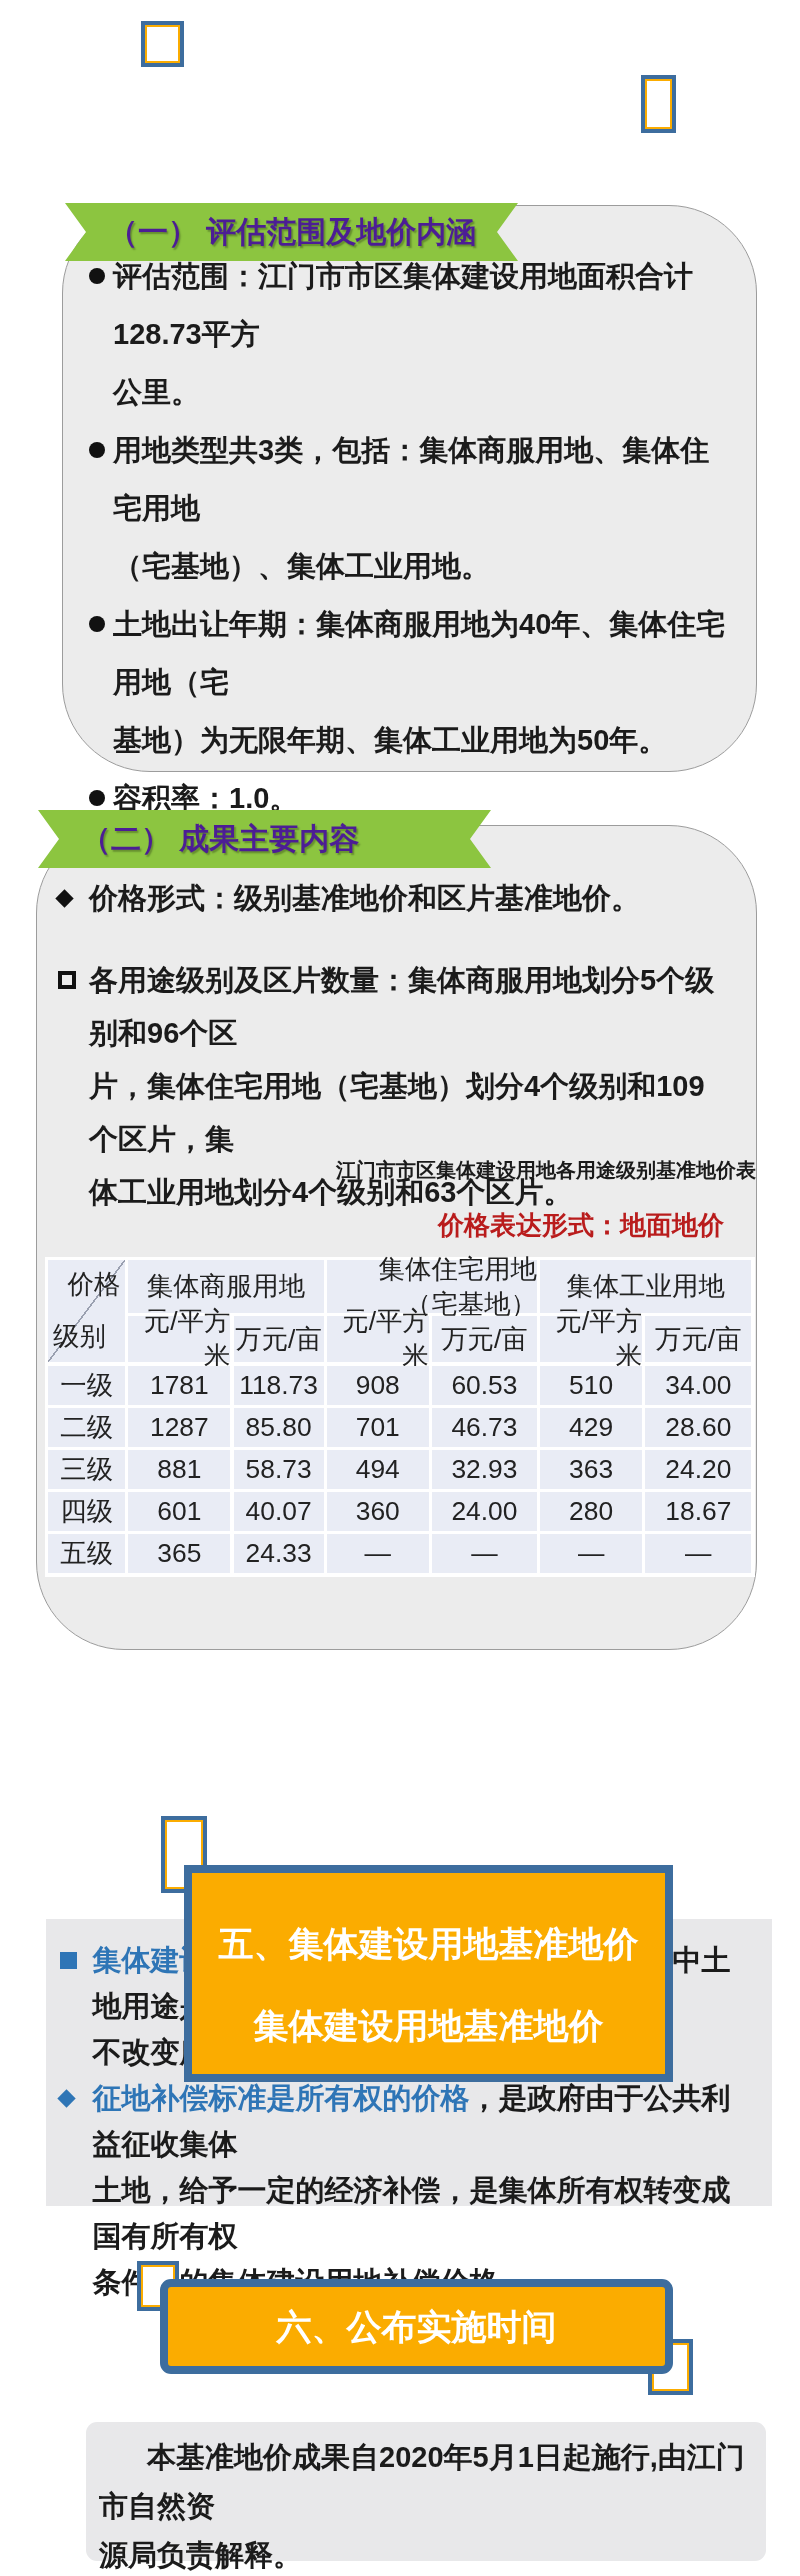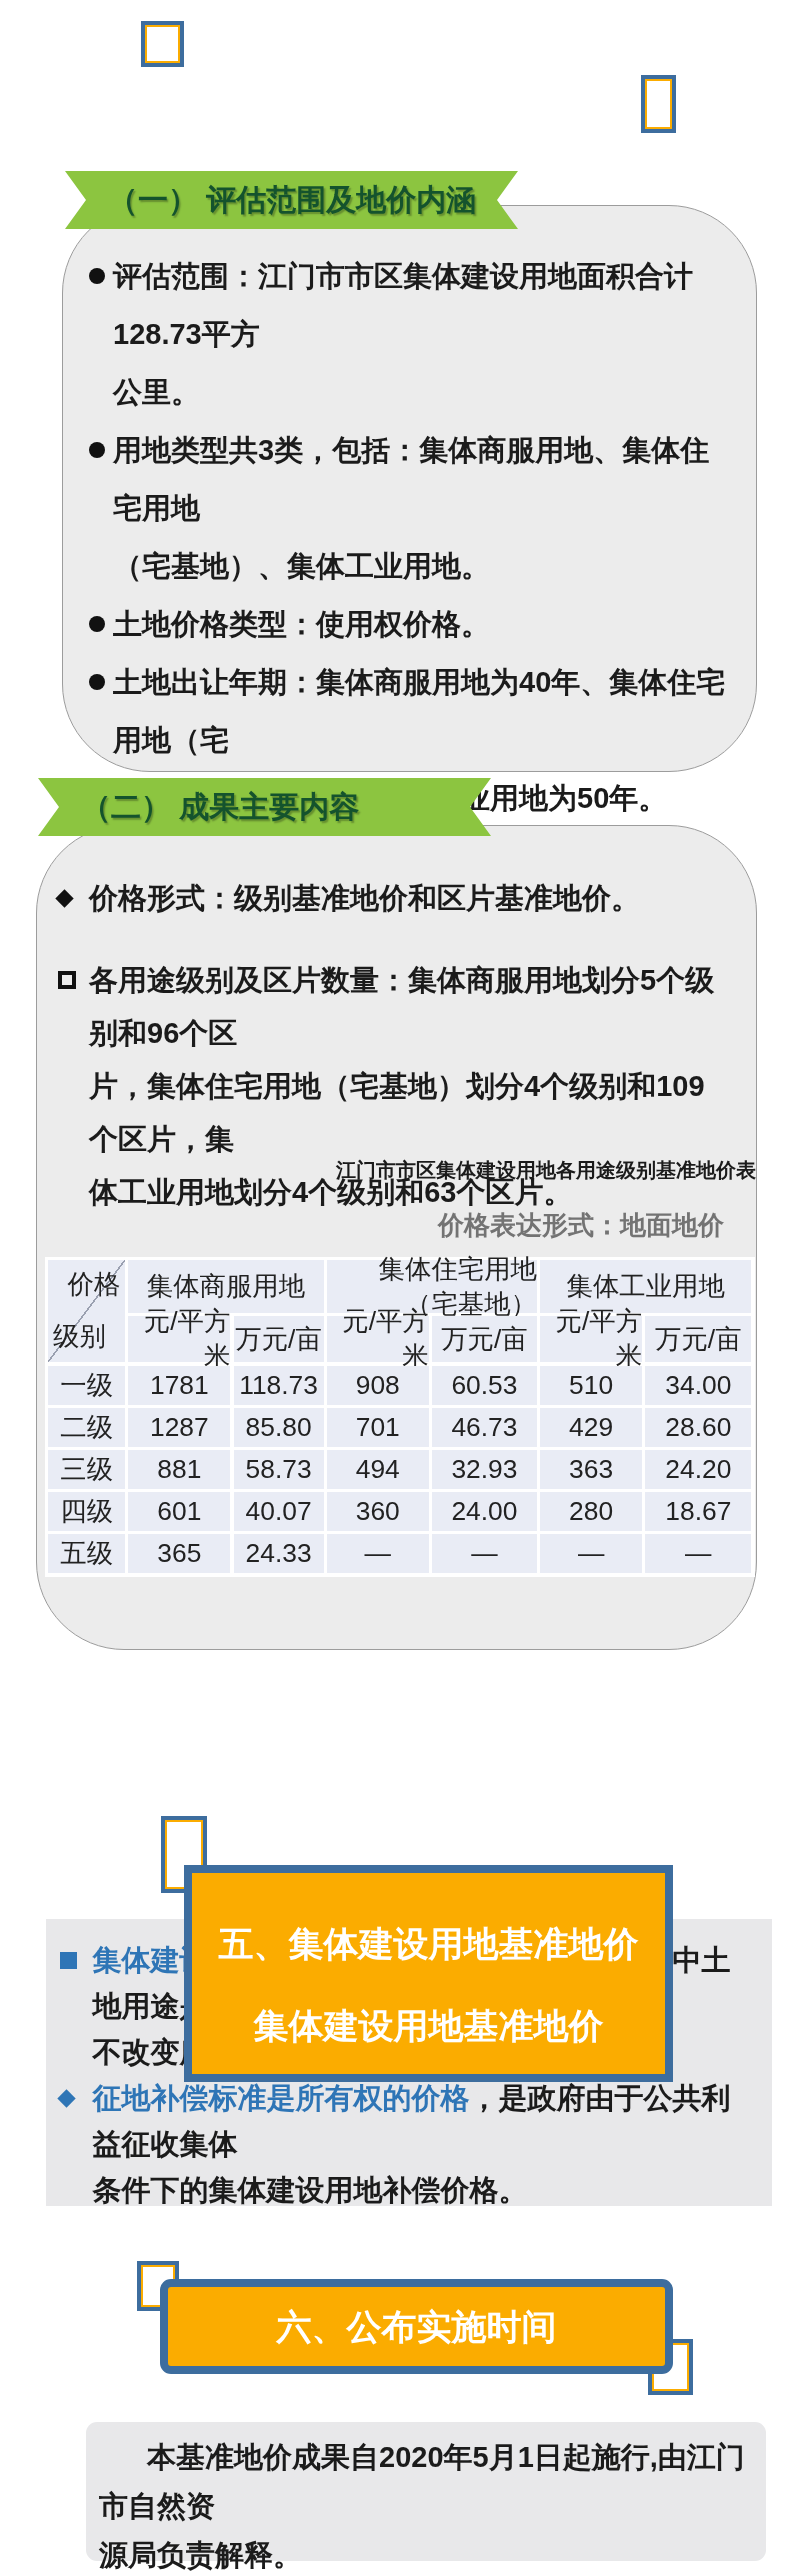--- a/index.html
+++ b/index.html
@@ -6,24 +6,24 @@
   #page{position:relative;width:800px;height:2576px;background:#fff;overflow:hidden;
         font-family:"Liberation Sans","DejaVu Sans",sans-serif;}
 
   
   .banner-box{position:absolute;background:#FBAC00;border:8px solid #3D6D9E;
               box-sizing:border-box;z-index:2;text-align:center;color:#fff;font-weight:700;}
   .bracket{position:absolute;background:#fff;border:4px solid #3D6D9E;box-sizing:border-box;z-index:1;}
   .bracket .inner{position:absolute;inset:0;border:2.4px solid #FBAC00;}
 
   
-  .ribbon{position:absolute;background:#8CC540;color:#14532d;font-weight:700;z-index:3;
+  .ribbon{position:absolute;background:#8CC540;color:#4c1d95;font-weight:700;z-index:3;
           clip-path:polygon(0 0,100% 0,calc(100% - 21px) 50%,100% 100%,0 100%,21px 50%);
           display:flex;align-items:center;filter:drop-shadow(1.6px 2.4px 1.6px rgba(0,0,0,0.25));
-          text-shadow:1.6px 1.6px 1.6px rgba(0,0,0,0.28);}
+          text-shadow:1.6px 1.6px 1.6px rgba(0,0,0,0.28);margin-top:32px;}
 
   
   .graybox{position:absolute;background:#ECECEC;border:1.6px solid #9C9C9C;border-radius:88px;
            box-sizing:border-box;z-index:1;}
   .panel{position:absolute;background:#E8E8EA;z-index:1;box-sizing:border-box;}
 
   
   .blist{margin:0;padding:0;list-style:none;color:#1b1b1b;font-weight:700;}
   .blist li{display:flex;}
   .bcol{flex:none;display:flex;justify-content:flex-start;}
@@ -44,21 +44,21 @@
   #box2 .content{padding:46px 24px 0 21px;}
   #box2 .bcol{width:31px;}
   #box2 .txt{font-size:29px;line-height:53px;}
   #box2 .item2{margin-top:29px;}
   #box2 .dia{margin-top:20px;}
   #box2 .sq-hollow{margin-top:17px;}
 
   .tbl-title{position:absolute;left:0;width:100%;top:328px;text-align:right;
              font-size:20px;font-weight:700;color:#1b1b1b;line-height:32px;}
   .tbl-note{position:absolute;left:0;width:100%;top:383px;text-align:right;box-sizing:border-box;
-            padding-right:32px;font-size:26px;font-weight:700;color:#737373;line-height:32px;}
+            padding-right:32px;font-size:26px;font-weight:700;color:#b91c1c;line-height:32px;}
   .grid{position:absolute;left:8px;top:431px;display:grid;background:#fff;padding:3.2px;gap:3.2px;
         grid-template-columns:77px 102px 90px 102px 105px 102px 106px;
         grid-template-rows:53px 46px 39px 39px 39px 39px 39px;text-align:right;}
   .cell{background:#E9ECF5;display:flex;align-items:center;justify-content:center;
         font-size:26.4px;color:#222;}
   .corner{grid-row:1/3;position:relative;
           background:linear-gradient(to bottom right,#E9ECF5 calc(50% - 0.8px),#9aa0b0 calc(50% - 0.8px),#9aa0b0 calc(50% + 0.8px),#E9ECF5 calc(50% + 0.8px));}
   .corner .tr{position:absolute;top:6.4px;right:4.8px;}
   .corner .bl{position:absolute;bottom:8px;left:4.8px;}
   .ghead{grid-column:span 2;}
@@ -100,28 +100,20 @@
                          <div>公里。</div>
           </div>
       </li>
       <li>
         <span class="bcol">
             <span class="dot"></span>
           </span>
         <div class="txt">
             <div>用地类型共3类，包括：集体商服用地、集体住宅用地</div>
                          <div>（宅基地）、集体工业用地。</div>
-          </div>
-      </li>
-      <li>
-        <span class="bcol">
-            <span class="dot"></span>
-          </span>
-        <div class="txt">
-            <div>土地价格类型：使用权价格。</div>
           </div>
       </li>
       <li>
         <span class="bcol">
             <span class="dot"></span>
           </span>
         <div class="txt">
             <div>土地出让年期：集体商服用地为40年、集体住宅用地（宅</div>
                          <div>基地）为无限年期、集体工业用地为50年。</div>
           </div>
@@ -255,20 +247,21 @@
           <div><span class="blue">集体建设用地基准地价是使用权的价格</span><span>，内涵中土地用途是在</span></div>
           <div>不改变所有权性质前提条件下的使用权价值。</div>
         </div>
       </li>
       <li>
         <span class="bcol">
             <span class="dia-blue"></span>
           </span>
         <div class="txt">
           <div><span class="blue">征地补偿标准是所有权的价格</span><span>，是政府由于公共利益征收集体</span></div>
+          <div>土地，给予一定的经济补偿，是集体所有权转变成国有所有权</div>
           <div>条件下的集体建设用地补偿价格。</div>
         </div>
       </li>
     </ul>
   </div>
 
   <div class="bracket" style="left:137px;top:2261px;width:42px;height:50px;">
       <div class="inner"></div>
     </div>
   <div class="bracket" style="left:648px;top:2339px;width:45px;height:56px;">

